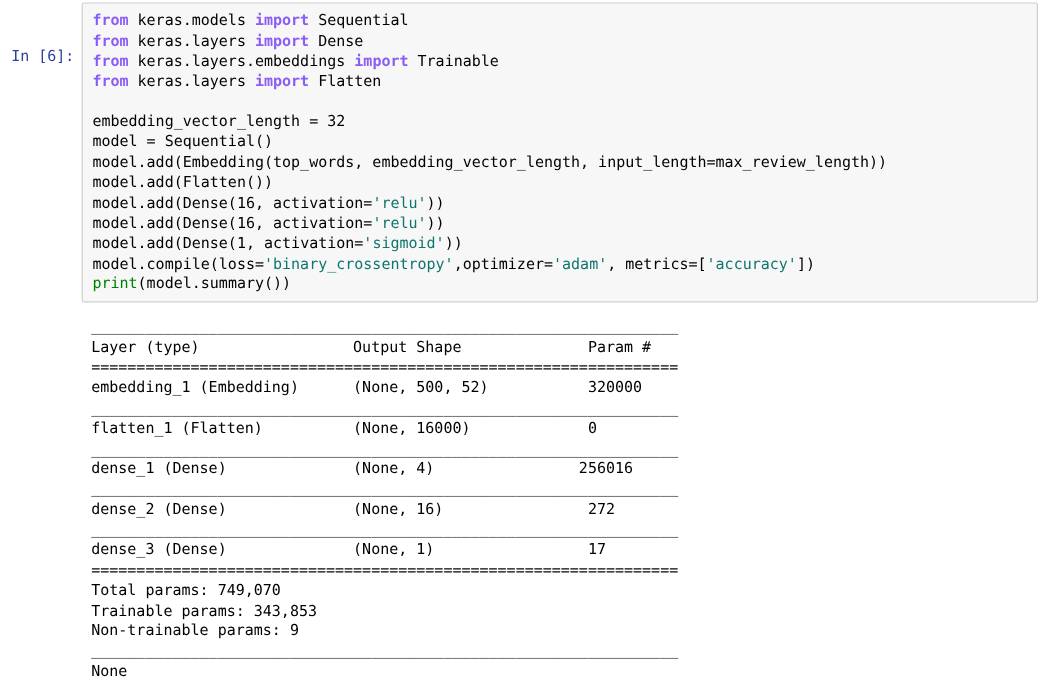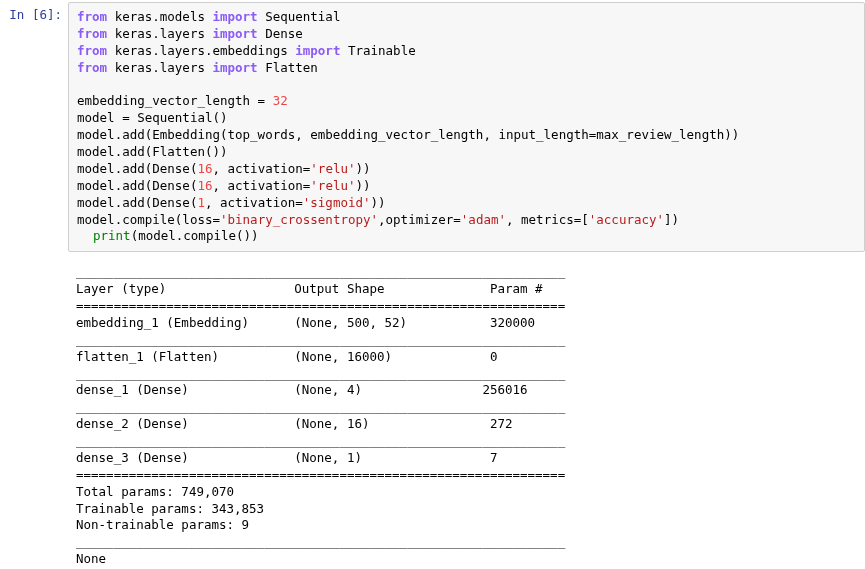--- a/index.html
+++ b/index.html
@@ -15,77 +15,78 @@
     align-items: flex-start;
     padding: 2px 0 0 0;
   }
   .prompt {
     width: 62px;
     text-align: right;
     padding: 5px 6px 0 0;
     font-family: monospace;
     color: #303f9f;
     flex-shrink: 0;
+    margin-top: 32px;
   }
   .input-area {
     flex: 1;
     background: #f7f7f7;
     border: 1px solid #cfcfcf;
     border-radius: 2px;
     padding: 6px 8px;
     line-height: 1.35;
     white-space: pre;
     overflow-x: auto;
   }
   .output-area {
     flex: 1;
     padding: 10px 8px 6px 8px;
     line-height: 1.35;
     white-space: pre;
     color: #000000;
   }
   .kw { color: #8b5cf6; font-weight: bold; }
-  .str { color: #b91c1c; }
-  .num { color: #ef4444; }
-  .builtin { color: #008000; margin-left: 16px; }
+  .str { color: #0f766e; }
+  .num { color: #000000; }
+  .builtin { color: #008000; }
 </style>
 </head>
 <body>
 
 <div class="cell">
   <div class="prompt">In [6]:</div>
   <div class="input-area"><span class="kw">from</span><span> keras.models </span><span class="kw">import</span><span> Sequential</span>
 <span class="kw">from</span><span> keras.layers </span><span class="kw">import</span><span> Dense</span>
 <span class="kw">from</span><span> keras.layers.embeddings </span><span class="kw">import</span><span> Trainable</span>
 <span class="kw">from</span><span> keras.layers </span><span class="kw">import</span><span> Flatten</span>
 <span></span>
 <span>embedding_vector_length = </span><span class="num">32</span>
 <span>model = Sequential()</span>
 <span>model.add(Embedding(top_words, embedding_vector_length, input_length=max_review_length))</span>
 <span>model.add(Flatten())</span>
 <span>model.add(Dense(</span><span class="num">16</span><span>, activation=</span><span class="str">'relu'</span><span>))</span>
 <span>model.add(Dense(</span><span class="num">16</span><span>, activation=</span><span class="str">'relu'</span><span>))</span>
 <span>model.add(Dense(</span><span class="num">1</span><span>, activation=</span><span class="str">'sigmoid'</span><span>))</span>
 <span>model.compile(loss=</span><span class="str">'binary_crossentropy'</span><span>,optimizer=</span><span class="str">'adam'</span><span>, metrics=[</span><span class="str">'accuracy'</span><span>])</span>
-<span class="builtin">print</span><span>(model.compile())</span></div>
+<span class="builtin">print</span><span>(model.summary())</span></div>
 </div>
 
 <div class="cell">
   <div class="prompt"></div>
   <div class="output-area"><span>_________________________________________________________________</span>
 <span>Layer (type)                 Output Shape              Param #   </span>
 <span>=================================================================</span>
 <span>embedding_1 (Embedding)      (None, 500, 52)           320000    </span>
 <span>_________________________________________________________________</span>
 <span>flatten_1 (Flatten)          (None, 16000)             0         </span>
 <span>_________________________________________________________________</span>
 <span>dense_1 (Dense)              (None, 4)                256016    </span>
 <span>_________________________________________________________________</span>
 <span>dense_2 (Dense)              (None, 16)                272       </span>
 <span>_________________________________________________________________</span>
-<span>dense_3 (Dense)              (None, 1)                 7        </span>
+<span>dense_3 (Dense)              (None, 1)                 17        </span>
 <span>=================================================================</span>
 <span>Total params: 749,070</span>
 <span>Trainable params: 343,853</span>
 <span>Non-trainable params: 9</span>
 <span>_________________________________________________________________</span>
 <span>None</span></div>
 </div>
 
 </body></html>

